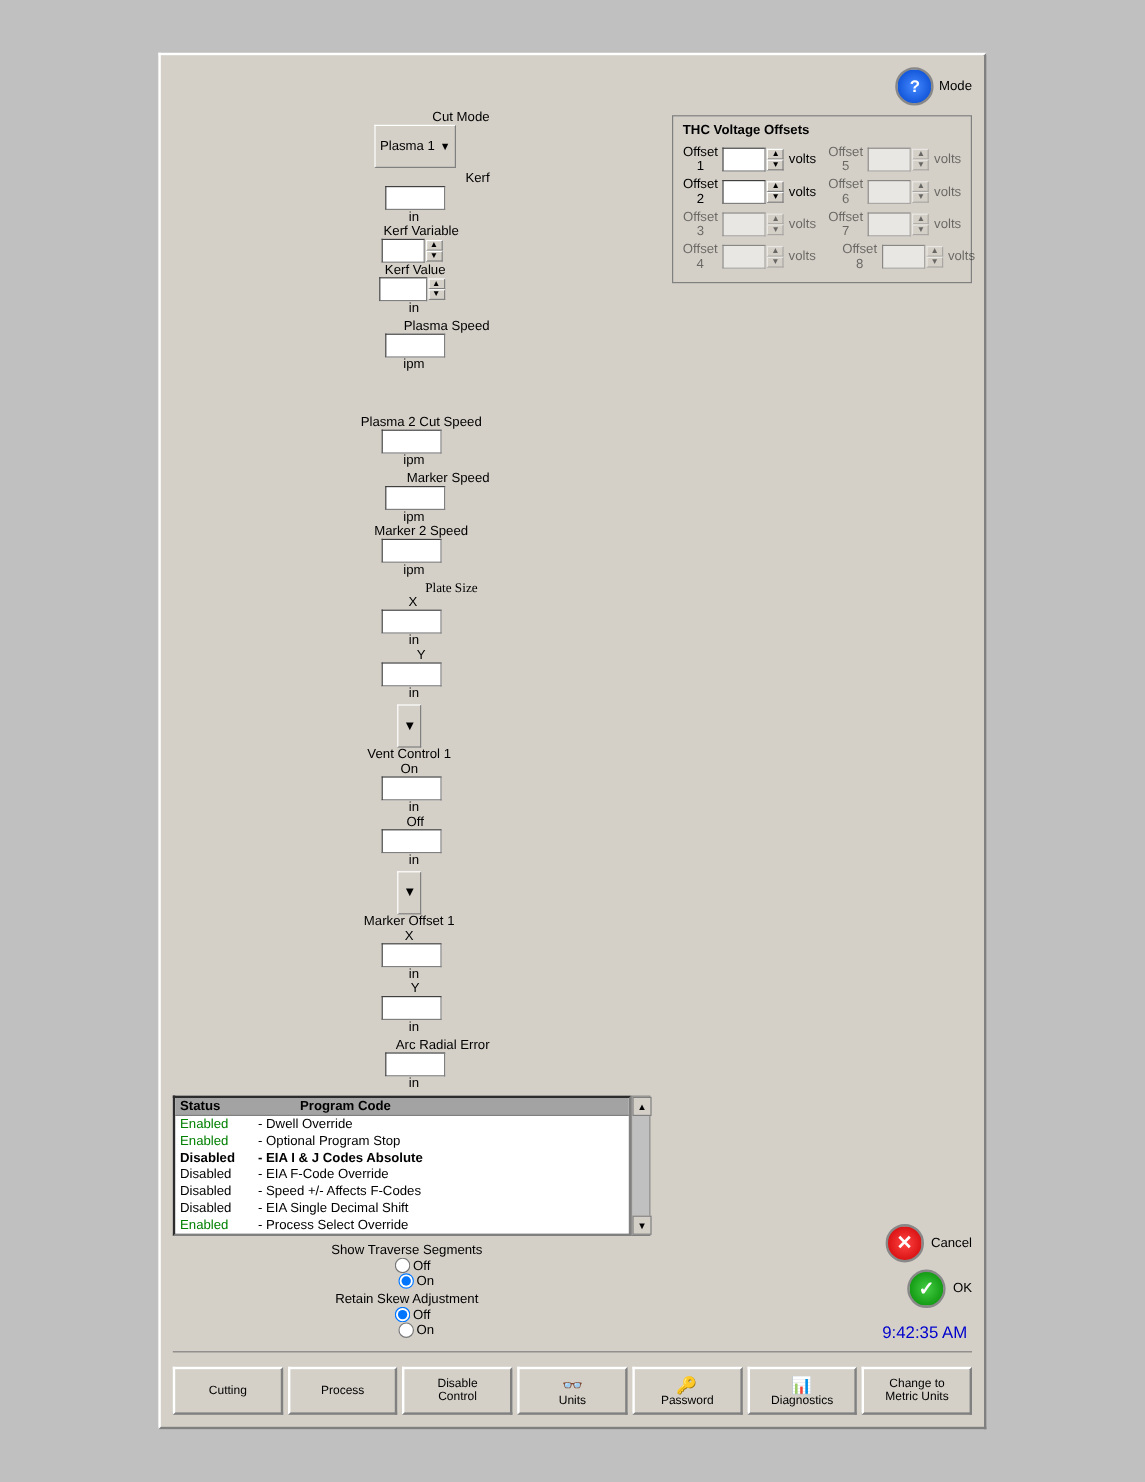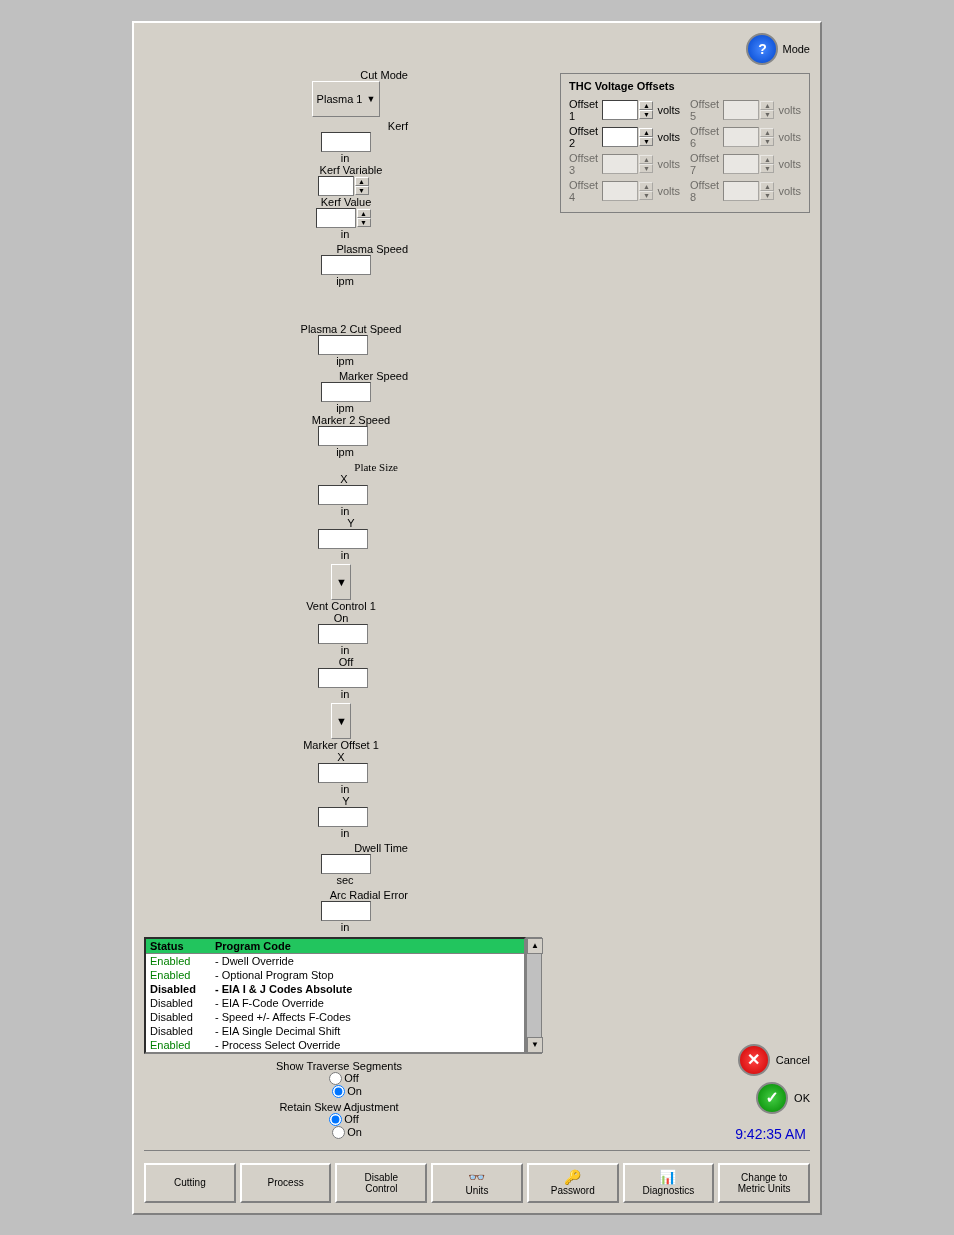--- a/index.html
+++ b/index.html
@@ -100,21 +100,21 @@
       font-weight: bold;
       margin-bottom: 6px;
     }
     .thc-row {
       display: flex;
       align-items: center;
       margin-bottom: 3px;
     }
     .offset-label {
       width: 50px;
-      text-align: left;
+      text-align: center;
       margin-right: 4px;
     }
     .offset-disabled {
       opacity: 0.5;
     }
     .radio-group {
       display: flex;
       align-items: center;
     }
     .radio-group input[type="radio"] {
@@ -320,42 +320,35 @@
         <div class="dropdown-btn" style="width:20px; margin-right:4px;">▼</div>
         <span style="margin-right:4px;">Marker Offset 1</span>
         <span style="margin-right:4px;">X</span>
         <input type="text" class="spinner-input" style="width: 50px;">
         <span class="unit-label">in</span>
         <span style="margin-left:10px; margin-right:4px;">Y</span>
         <input type="text" class="spinner-input" style="width: 50px;">
         <span class="unit-label">in</span>
       </div>
 
-      <div class="form-row">
-        <span class="label" style="width:130px;">Dwell Time</span>
-        <span style="margin-left:6px;">
-          <input type="text" class="spinner-input" style="width: 50px;">
-        </span>
-        <span class="unit-label">sec</span>
-      </div>
 
       <div class="form-row">
         <span class="label" style="width:130px;">Arc Radial Error</span>
         <span style="margin-left:6px;">
           <input type="text" class="spinner-input" style="width: 50px;">
         </span>
         <span class="unit-label">in</span>
       </div>
 
       <div style="display:flex; margin-top:4px;">
         <div style="flex:1; border:2px inset #808080; background:#fff;">
 
-          <div style="display:flex; background:#22c55e; border-bottom:1px solid #808080; padding:1px 4px; font-weight:bold;">
+          <div style="display:flex; background:#a3a3a3; border-bottom:1px solid #808080; padding:1px 4px; font-weight:bold;">
             <span style="width:65px;">Status</span>
-            <span style="flex:1;">Program Code</span>
+            <span style="flex:1;margin-left:35px;">Program Code</span>
           </div>
 
           <div style="padding:1px 4px; display:flex;">
             <span style="width:65px; color:green;">Enabled</span>
             <span> -  Dwell Override</span>
           </div>
           <div style="padding:1px 4px; display:flex;">
             <span style="width:65px; color:green;">Enabled</span>
             <span> -  Optional Program Stop</span>
           </div>
@@ -484,21 +477,21 @@
         <div class="thc-row offset-disabled">
           <span class="offset-label">Offset 4</span>
           <div class="spinner-group">
             <input type="text" class="spinner-input" style="width: 36px;" disabled="">
             <div class="spinner-btns">
               <div class="spinner-btn">▲</div>
               <div class="spinner-btn">▼</div>
             </div>
           </div>
           <span class="unit-label">volts</span>
-          <span class="offset-label" style="margin-left:10px;">Offset 8</span>
+          <span class="offset-label" style="margin-left:22px;">Offset 8</span>
           <div class="spinner-group">
             <input type="text" class="spinner-input" style="width: 36px;" disabled="">
             <div class="spinner-btns">
               <div class="spinner-btn">▲</div>
               <div class="spinner-btn">▼</div>
             </div>
           </div>
           <span class="unit-label">volts</span>
         </div>
       </div>

